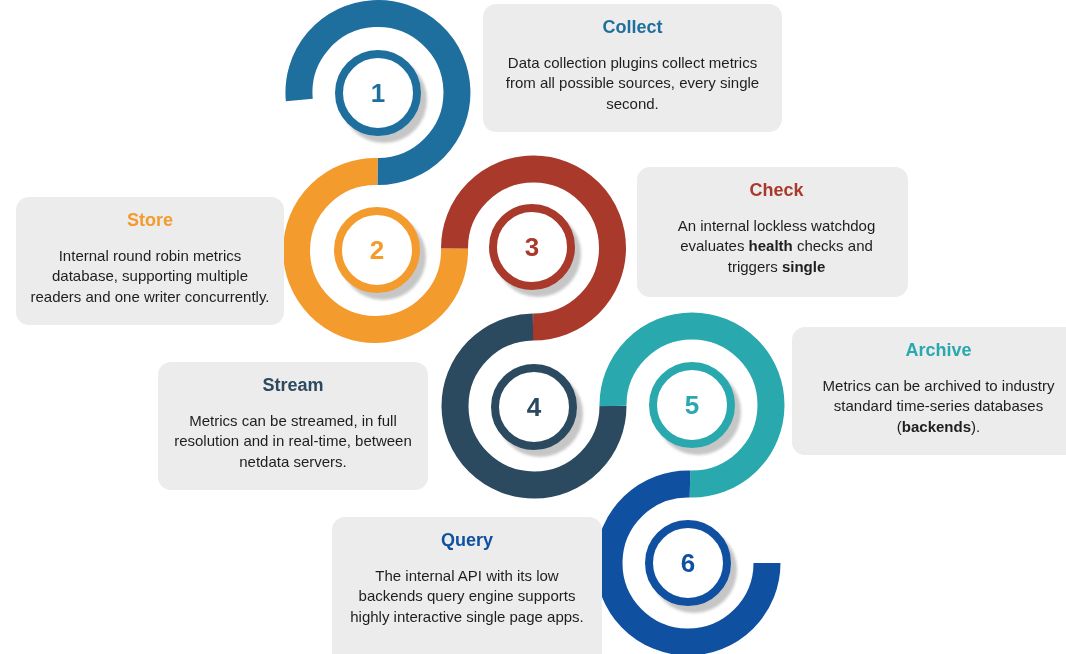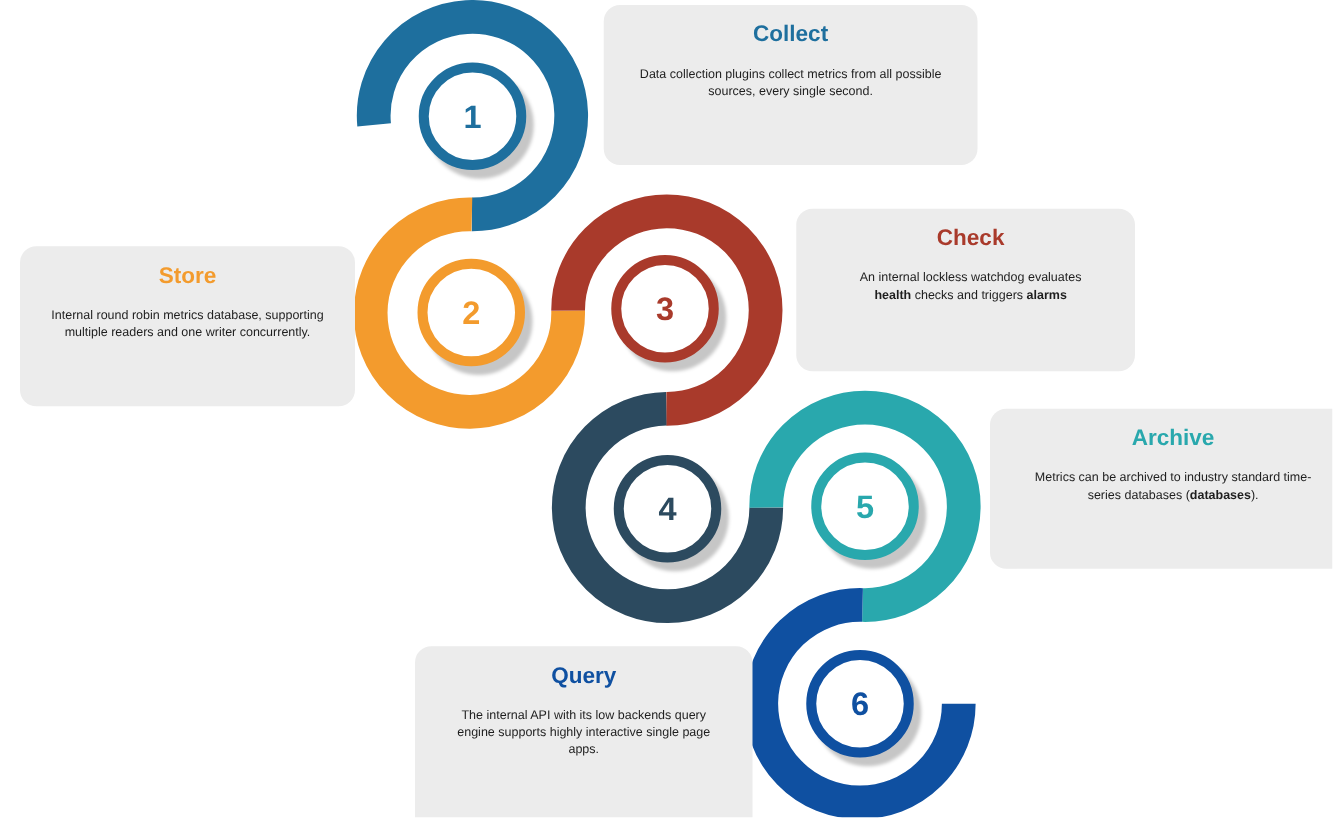--- a/index.html
+++ b/index.html
@@ -16,21 +16,21 @@
     box-shadow:6px 7px 3px #c6c6c6;
     display:flex;align-items:center;justify-content:center;
   }
   .step-number{font-size:26px;font-weight:bold;line-height:1;}
 
   .card{
     position:absolute;background:#ececec;border-radius:13px;
     text-align:center;box-sizing:border-box;padding:13px 10px 10px 10px;
   }
   .card-title{font-size:18px;font-weight:bold;margin:0 0 15px 0;}
-  .card-body{font-size:10px;color:#1e1e1e;line-height:1.35;margin:14px;}
+  .card-body{font-size:15px;color:#1e1e1e;line-height:1.35;margin:0;}
 
   .pos-circle-1{left:335px;top:50px;}
   .pos-circle-2{left:334px;top:207px;}
   .pos-circle-3{left:489px;top:204px;}
   .pos-circle-4{left:491px;top:364px;}
   .pos-circle-5{left:649px;top:362px;}
   .pos-circle-6{left:645px;top:520px;}
 
   .pos-card-collect{left:483px;top:4px;width:299px;height:128px;}
   .pos-card-store{left:16px;top:197px;width:268px;height:128px;}
@@ -77,27 +77,31 @@
     <p class="card-body"><span>Data collection plugins collect metrics from all possible sources, every single second.</span></p>
   </div>
 
   <div class="card pos-card-store">
     <h3 class="card-title" style="color: rgb(243, 155, 45);">Store</h3>
     <p class="card-body"><span>Internal round robin metrics database, supporting multiple readers and one writer concurrently.</span></p>
   </div>
 
   <div class="card pos-card-check">
     <h3 class="card-title" style="color: rgb(169, 58, 43);">Check</h3>
-    <p class="card-body"><span>An internal lockless watchdog evaluates </span><b>health</b><span> checks and triggers </span><b>alarms</b></p>
+    <p class="card-body"><span>An internal lockless watchdog evaluates </span><b>health</b><span> checks and triggers </span><b>single</b></p>
   </div>
 
+  <div class="card pos-card-stream">
+    <h3 class="card-title" style="color: rgb(44, 74, 95);">Stream</h3>
+    <p class="card-body"><span>Metrics can be streamed, in full resolution and in real-time, between netdata servers.</span></p>
+  </div>
 
   <div class="card pos-card-archive">
     <h3 class="card-title" style="color: rgb(41, 168, 173);">Archive</h3>
-    <p class="card-body"><span>Metrics can be archived to industry standard time-series databases (</span><b>databases</b><span>).</span></p>
+    <p class="card-body"><span>Metrics can be archived to industry standard time-series databases (</span><b>backends</b><span>).</span></p>
   </div>
 
   <div class="card pos-card-query">
     <h3 class="card-title" style="color: rgb(15, 80, 161);">Query</h3>
     <p class="card-body"><span>The internal API with its low backends query engine supports highly interactive single page apps.</span></p>
   </div>
 
 </div>
 
 </body></html>

